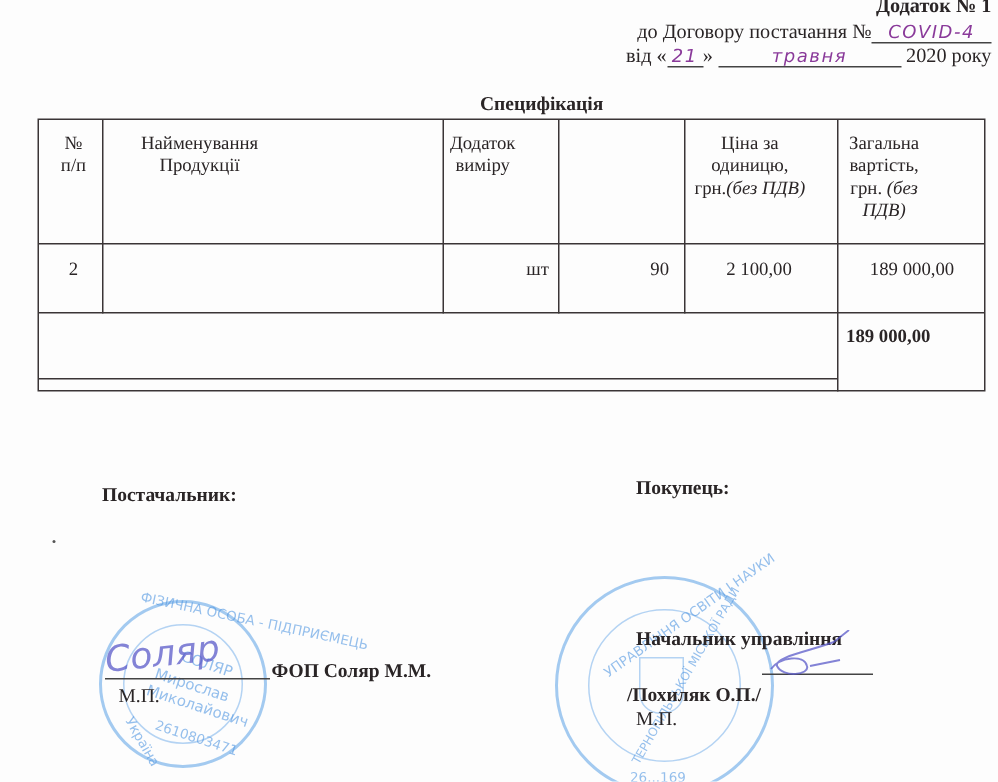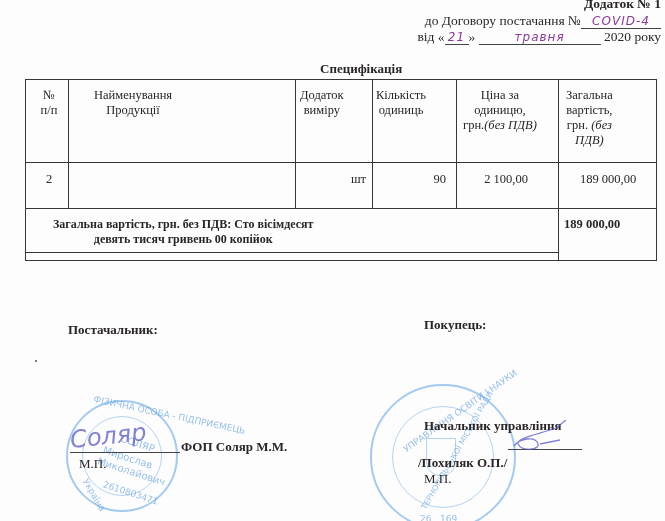--- a/index.html
+++ b/index.html
@@ -61,46 +61,38 @@
     <div>п/п</div>
   </div>
   <div class="cell" style="left:68px; top:8px;">
     <div>Найменування</div>
     <div>Продукції</div>
   </div>
   <div class="cell" style="left:274px; top:8px;">
     <div>Додаток</div>
     <div>виміру</div>
   </div>
-  <div class="cell" style="left:350px; top:8px;">
-    <div>Кількість</div>
-    <div>одиниць</div>
-  </div>
   <div class="cell" style="left:540px; top:8px;">
     <div>Загальна</div>
     <div>вартість,</div>
     <div><span>грн. </span><span class="it">(без</span></div>
     <div class="it">ПДВ)</div>
   </div>
   <div class="cell" style="left:437px; top:8px;">
     <div>Ціна за</div>
     <div>одиницю,</div>
     <div><span>грн.</span><span class="it">(без ПДВ)</span></div>
   </div>
 
   <div class="cell" style="left:8px; top:92px; width:30px; text-align:center;">2</div>
   <div class="cell" style="left:274px; top:92px; width:66px; text-align:right;">шт</div>
   <div class="cell" style="left:350px; top:92px; width:70px; text-align:right;">90</div>
   <div class="cell" style="left:434px; top:92px; width:92px; ">2 100,00</div>
   <div class="cell" style="left:536px; top:92px; width:92px; text-align:center;">189 000,00</div>
 
-  <div class="cell b" style="left:27px; top:137px; font-size:12px;">
-    <div>Загальна вартість, грн. без ПДВ: Сто вісімдесят</div>
-    <div>девять тисяч гривень 00 копійок</div>
-  </div>
   <div class="cell b" style="left:538px; top:137px;">189 000,00</div>
 </div>
 
 <div class="abs sig-label" style="left:68px; top:322px;">Постачальник:</div>
 <div class="abs sig-label" style="left:424px; top:317px;">Покупець:</div>
 <div class="abs small-dot" style="left:35px; top:360px;"></div>
 
 <div class="abs stamp" style="left:66px; top:400px; width:112px; height:112px;">
   <div class="abs stamp-inner" style="left:14px; top:14px; width:80px; height:80px;"></div>
   <div class="abs stamp-text" style="left:24px; top:8px; transform:rotate(12deg); font-size:9px;">ФІЗИЧНА ОСОБА - ПІДПРИЄМЕЦЬ</div>

